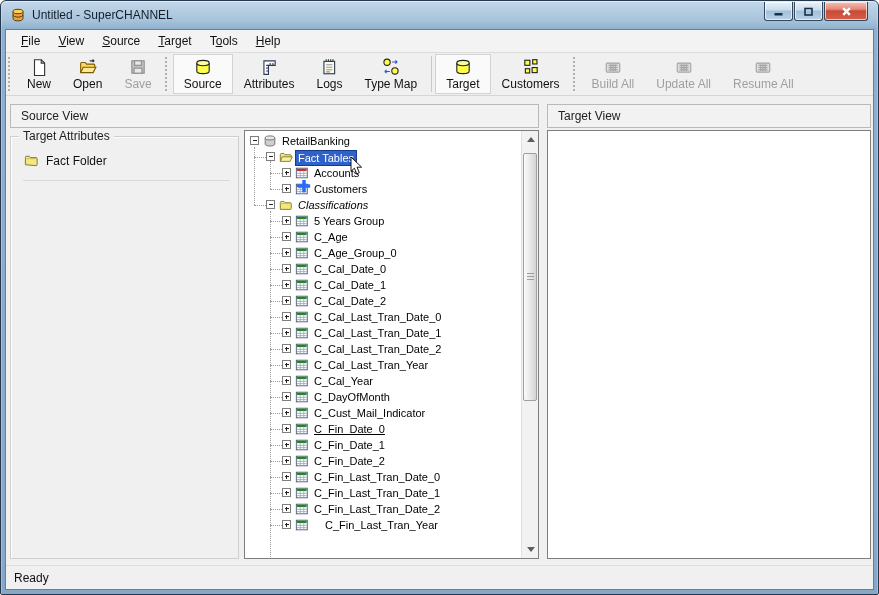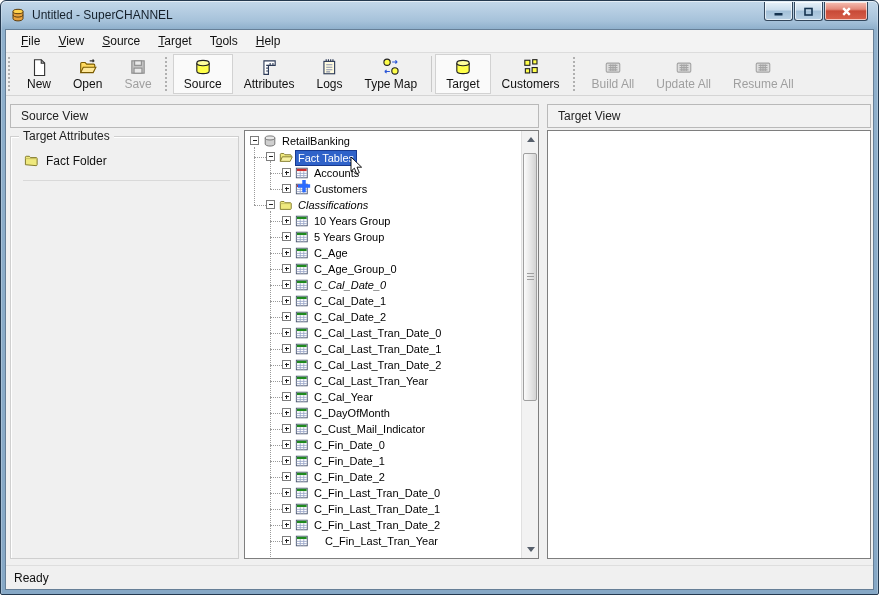--- a/index.html
+++ b/index.html
@@ -342,33 +342,20 @@
               <span class="stub" style="left:24px;width:12px;"></span>
               <span class="ebox plus" style="left:36px;">
                 <span class="h"></span>
                 <span class="v"></span>
               </span>
               <span class="ticon" style="left:48px;"><svg viewBox="0 0 16 16">
                   <rect x="1.5" y="2.5" width="12.5" height="11" fill="#fff" stroke="#44506b"></rect>
                   <rect x="2.2" y="3.2" width="11.1" height="2.6" fill="#1f8a1f"></rect>
                   <path d="M2 8.4h11.5M2 11h11.5M6 6v7.5M10 6v7.5" stroke="#9aa7c9" fill="none"></path>
                 </svg></span>
-              <span class="tlabel" style="left:65px;">10 Years Group</span>
-            </div>
-            <div class="trow">
-              <span class="stub" style="left:24px;width:12px;"></span>
-              <span class="ebox plus" style="left:36px;">
-                <span class="h"></span>
-                <span class="v"></span>
-              </span>
-              <span class="ticon" style="left:48px;"><svg viewBox="0 0 16 16">
-                  <rect x="1.5" y="2.5" width="12.5" height="11" fill="#fff" stroke="#44506b"></rect>
-                  <rect x="2.2" y="3.2" width="11.1" height="2.6" fill="#1f8a1f"></rect>
-                  <path d="M2 8.4h11.5M2 11h11.5M6 6v7.5M10 6v7.5" stroke="#9aa7c9" fill="none"></path>
-                </svg></span>
               <span class="tlabel" style="left:65px;">5 Years Group</span>
             </div>
             <div class="trow">
               <span class="stub" style="left:24px;width:12px;"></span>
               <span class="ebox plus" style="left:36px;">
                 <span class="h"></span>
                 <span class="v"></span>
               </span>
               <span class="ticon" style="left:48px;"><svg viewBox="0 0 16 16">
                   <rect x="1.5" y="2.5" width="12.5" height="11" fill="#fff" stroke="#44506b"></rect>
@@ -394,21 +381,21 @@
               <span class="stub" style="left:24px;width:12px;"></span>
               <span class="ebox plus" style="left:36px;">
                 <span class="h"></span>
                 <span class="v"></span>
               </span>
               <span class="ticon" style="left:48px;"><svg viewBox="0 0 16 16">
                   <rect x="1.5" y="2.5" width="12.5" height="11" fill="#fff" stroke="#44506b"></rect>
                   <rect x="2.2" y="3.2" width="11.1" height="2.6" fill="#1f8a1f"></rect>
                   <path d="M2 8.4h11.5M2 11h11.5M6 6v7.5M10 6v7.5" stroke="#9aa7c9" fill="none"></path>
                 </svg></span>
-              <span class="tlabel" style="left:65px;font-style:italic;">C_Cal_Date_0</span>
+              <span class="tlabel" style="left:65px;">C_Cal_Date_0</span>
             </div>
             <div class="trow">
               <span class="stub" style="left:24px;width:12px;"></span>
               <span class="ebox plus" style="left:36px;">
                 <span class="h"></span>
                 <span class="v"></span>
               </span>
               <span class="ticon" style="left:48px;"><svg viewBox="0 0 16 16">
                   <rect x="1.5" y="2.5" width="12.5" height="11" fill="#fff" stroke="#44506b"></rect>
                   <rect x="2.2" y="3.2" width="11.1" height="2.6" fill="#1f8a1f"></rect>
@@ -524,21 +511,21 @@
               <span class="stub" style="left:24px;width:12px;"></span>
               <span class="ebox plus" style="left:36px;">
                 <span class="h"></span>
                 <span class="v"></span>
               </span>
               <span class="ticon" style="left:48px;"><svg viewBox="0 0 16 16">
                   <rect x="1.5" y="2.5" width="12.5" height="11" fill="#fff" stroke="#44506b"></rect>
                   <rect x="2.2" y="3.2" width="11.1" height="2.6" fill="#1f8a1f"></rect>
                   <path d="M2 8.4h11.5M2 11h11.5M6 6v7.5M10 6v7.5" stroke="#9aa7c9" fill="none"></path>
                 </svg></span>
-              <span class="tlabel" style="left:65px;">C_Fin_Date_0</span>
+              <span class="tlabel" style="left:65px;text-decoration:underline;">C_Fin_Date_0</span>
             </div>
             <div class="trow">
               <span class="stub" style="left:24px;width:12px;"></span>
               <span class="ebox plus" style="left:36px;">
                 <span class="h"></span>
                 <span class="v"></span>
               </span>
               <span class="ticon" style="left:48px;"><svg viewBox="0 0 16 16">
                   <rect x="1.5" y="2.5" width="12.5" height="11" fill="#fff" stroke="#44506b"></rect>
                   <rect x="2.2" y="3.2" width="11.1" height="2.6" fill="#1f8a1f"></rect>

